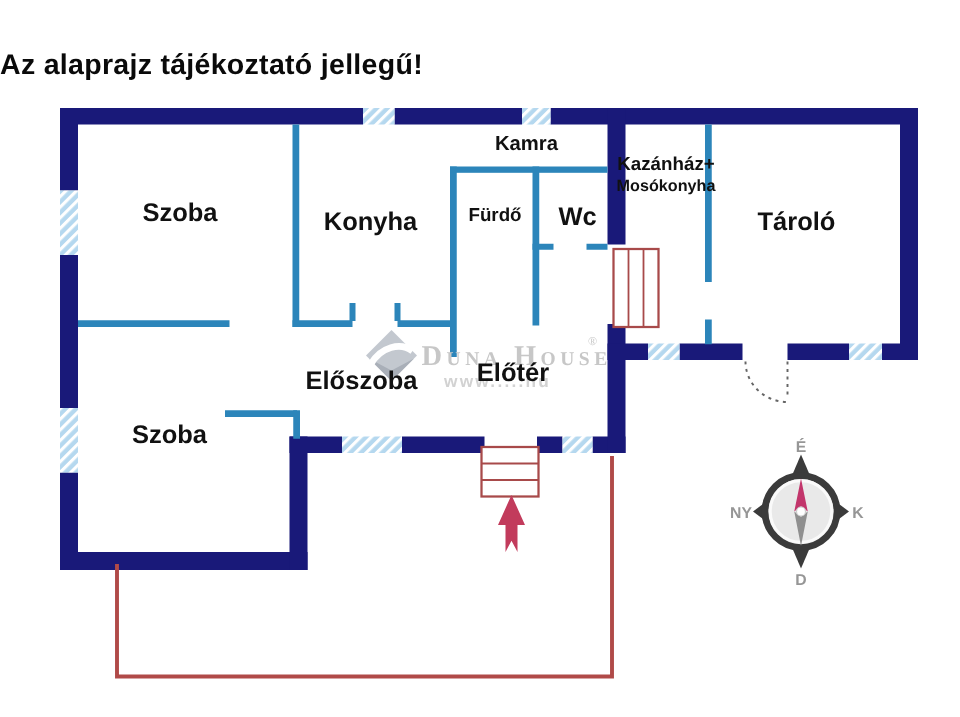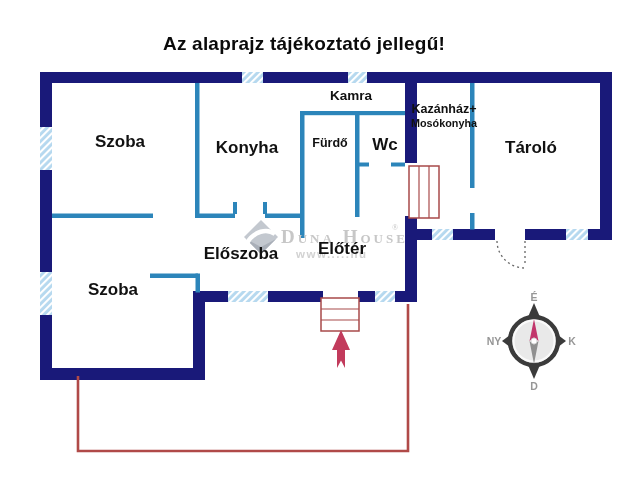--- a/index.html
+++ b/index.html
@@ -1,18 +1,18 @@
 <!DOCTYPE html>
 <html style="--title-text: #0a0a0a; --label-text: #111111; --outer-wall: #191979; --inner-wall: #2C85BA; --window: #B5D8EF; --stairs-outline: #A84A4A; --plot-outline: #B04A48; --entrance-arrow: #C23B5C; --compass-ring: #3B3B3B; --compass-needle-north: #C2356B; --compass-needle-south: #8F8F8F; --compass-label: #969696; --watermark: #C7C7C7;"><head>
 <meta charset="utf-8">
 <style>
   html,body{margin:0;padding:0;background:#ffffff;}
   .page{position:relative;width:640px;height:478px;background:#fff;overflow:hidden;
         font-family:"Liberation Sans",sans-serif;}
-  .title{position:absolute;top:33px;left:0;width:608px;text-align:center;
+  .title{position:absolute;top:33px;left:0;width:608px;
          font-size:19px;font-weight:bold;color:var(--title-text,#0a0a0a);letter-spacing:.2px;}
   svg{position:absolute;top:0;left:0;}
   .w   {fill:var(--outer-wall,#191979);}
   .iw  {fill:var(--inner-wall,#2C85BA);}
   .winb{fill:var(--window,#B5D8EF);}
   .stair{fill:#ffffff;stroke:var(--stairs-outline,#A84A4A);stroke-width:1.5;}
   .stair-line{stroke:var(--stairs-outline,#A84A4A);stroke-width:1.2;}
   .plot{fill:none;stroke:var(--plot-outline,#B04A48);stroke-width:2.6;}
   .arrow{fill:var(--entrance-arrow,#C23B5C);}
   .swing{fill:none;stroke:#666;stroke-width:1.3;stroke-dasharray:2 3;}

